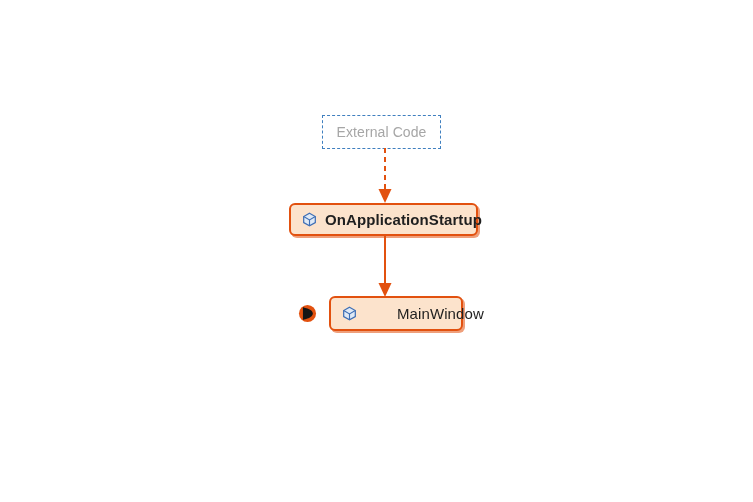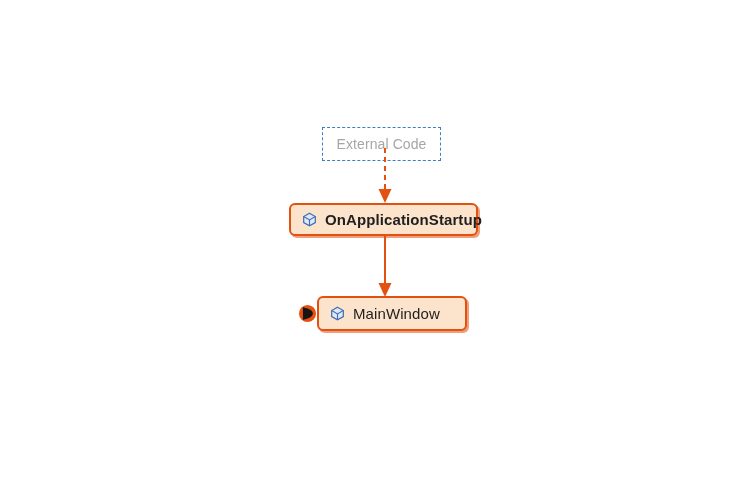--- a/index.html
+++ b/index.html
@@ -19,21 +19,21 @@
     position: relative;
     width: 753px;
     height: 502px;
     background: #ffffff;
   }
 
   
   .external-node {
     position: absolute;
     left: 322px;
-    top: 127px;
+    top: 115px;
     width: 119px;
     height: 34px;
     box-sizing: border-box;
     border: 1px dashed #3f7fbf;
     background: transparent;
     display: flex;
     align-items: center;
     justify-content: center;
   }
   .external-node .node-label {
@@ -64,24 +64,25 @@
   }
 
   #node-startup {
     left: 289px;
     top: 203px;
     width: 189px;
     height: 33px;
     font-weight: bold;
   }
   #node-mainwindow {
-    left: 317px;
+    left: 329px;
     top: 296px;
-    width: 150px;
+    width: 134px;
     height: 35px;
+    gap: 32px;
   }
 
   
   .hex-icon {
     width: 15px;
     height: 15px;
     margin-right: 8px;
     flex: 0 0 auto;
     display: block;
   }

